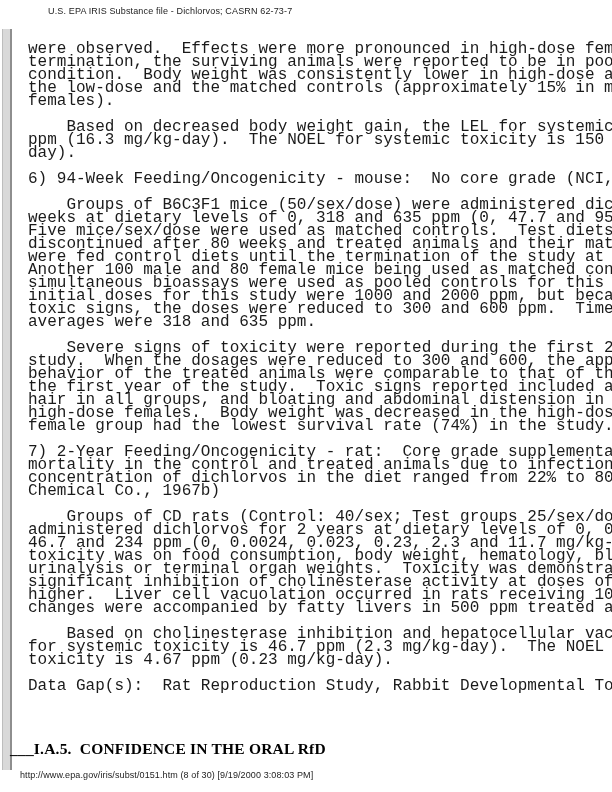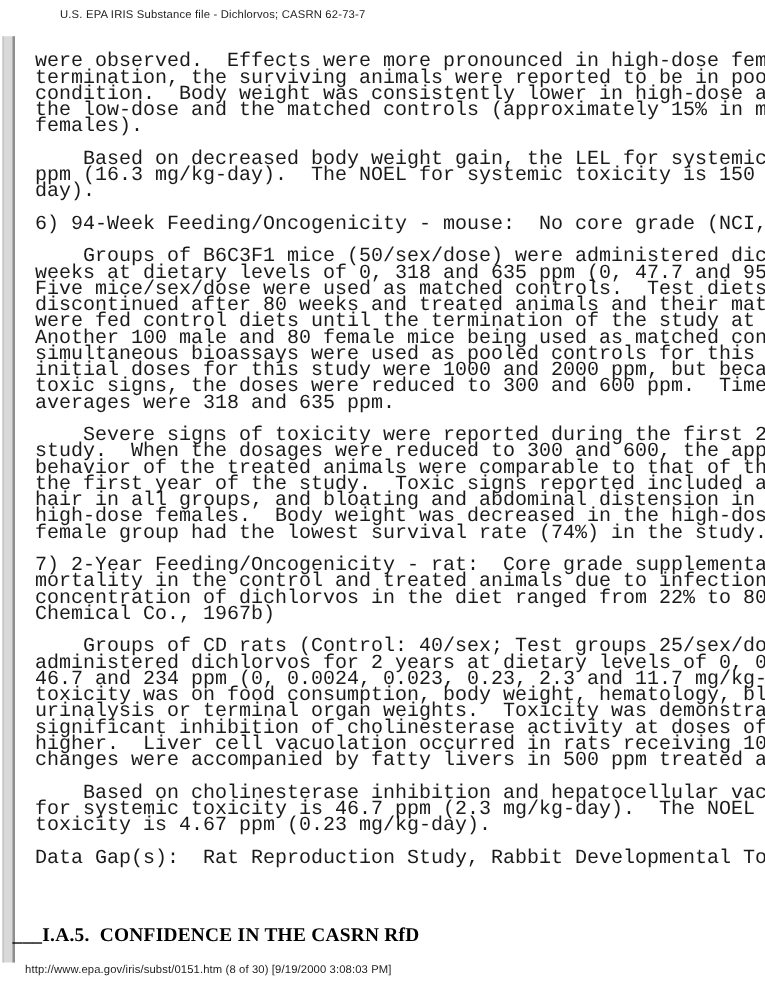--- a/index.html
+++ b/index.html
@@ -118,17 +118,17 @@
 significant inhibition of cholinesterase activity at doses of 100 ppm and
 higher.  Liver cell vacuolation occurred in rats receiving 100 ppm.  These
 changes were accompanied by fatty livers in 500 ppm treated animals.
 
     Based on cholinesterase inhibition and hepatocellular vacuolation, the LEL
 for systemic toxicity is 46.7 ppm (2.3 mg/kg-day).  The NOEL for systemic
 toxicity is 4.67 ppm (0.23 mg/kg-day).
 
 Data Gap(s):  Rat Reproduction Study, Rabbit Developmental Toxicity Study</pre>
 
-  <h2 class="section-heading"><span>___</span><span>I.A.5.  CONFIDENCE IN THE CASRN RfD</span></h2>
+  <h2 class="section-heading"><span>___</span><span>I.A.5.  CONFIDENCE IN THE ORAL RfD</span></h2>
 
   <div class="print-footer">http://www.epa.gov/iris/subst/0151.htm (8 of 30) [9/19/2000 3:08:03 PM]</div>
 
 </div>
 
 </body></html>

